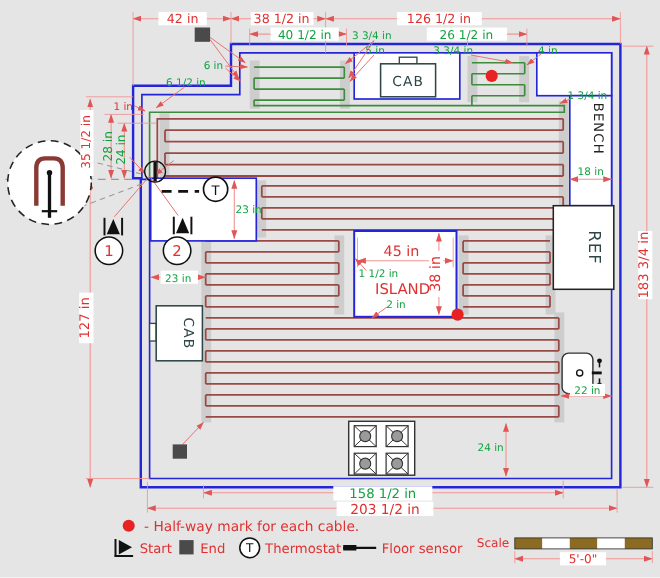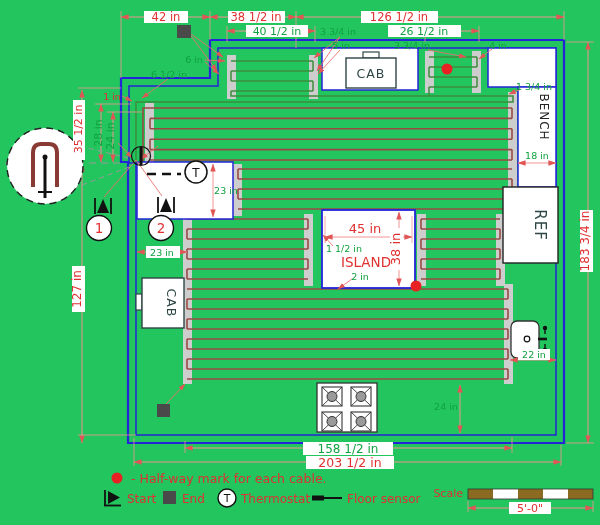--- a/index.html
+++ b/index.html
@@ -1,16 +1,16 @@
 <!DOCTYPE html>
 <html><head>
 <meta charset="utf-8">
 <style>
   html,body{margin:0;padding:0;background:#fff;}
-  #stage{position:relative;width:600px;height:525px;background:#22c55e;overflow:hidden;}
+  #stage{position:relative;width:600px;height:525px;background:#e5e5e5;overflow:hidden;}
   svg{position:absolute;left:0;top:0;}
   text{font-family:"DejaVu Sans","Liberation Sans",sans-serif;}
   .dimtxt{font-size:11.5px;}
   .smalltxt{font-size:9.5px;}
   .roomtxt{letter-spacing:1px;}
 </style>
 </head>
 <body>
 
 <div id="stage">

